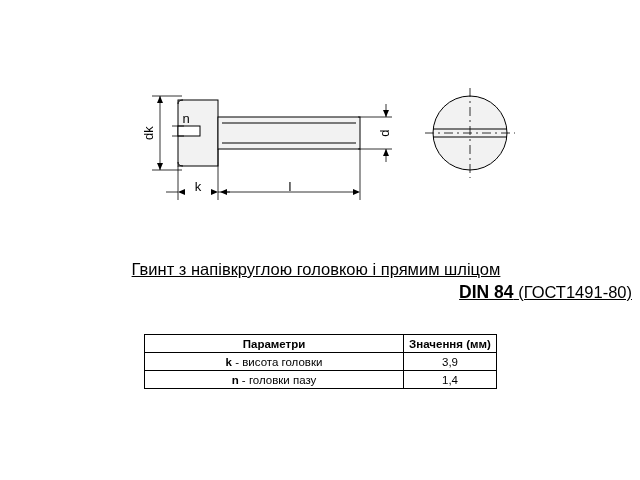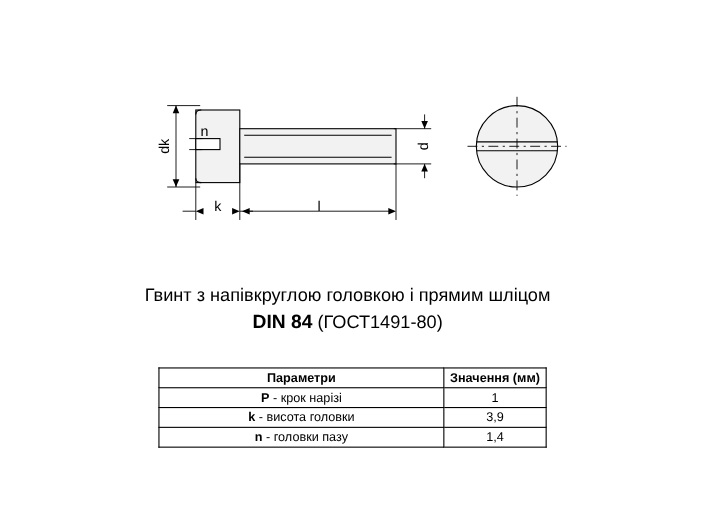--- a/index.html
+++ b/index.html
@@ -25,30 +25,32 @@
     height: 240px;
   }
 
   
   #title-block {
     position: absolute;
     left: 0;
     top: 258px;
     width: 632px;
     text-align: center;
+    text-decoration: underline;
   }
   #title-line1 {
     font-size: 16.5px;
     line-height: 22px;
     white-space: nowrap;
   }
   #title-line2 {
     font-size: 16.5px;
     line-height: 24px;
     white-space: nowrap;
+    text-align: right;
   }
   #title-line2 .std {
     font-weight: bold;
     font-size: 17.5px;
   }
 
   
   #spec-table {
     position: absolute;
     left: 144px;
@@ -159,24 +161,20 @@
 
 <table id="spec-table">
   <thead>
     <tr>
       <td class="col-param">Параметри</td>
       <td class="col-value">Значення (мм)</td>
     </tr>
   </thead>
   <tbody>
     <tr>
-      <td class="col-param"><span class="sym">P</span><span> - крок нарізі</span></td>
-      <td class="col-value">1</td>
-    </tr>
-    <tr>
       <td class="col-param"><span class="sym">k</span><span> - висота головки</span></td>
       <td class="col-value">3,9</td>
     </tr>
     <tr>
       <td class="col-param"><span class="sym">n</span><span> - головки пазу</span></td>
       <td class="col-value">1,4</td>
     </tr>
   </tbody>
 </table>
 

